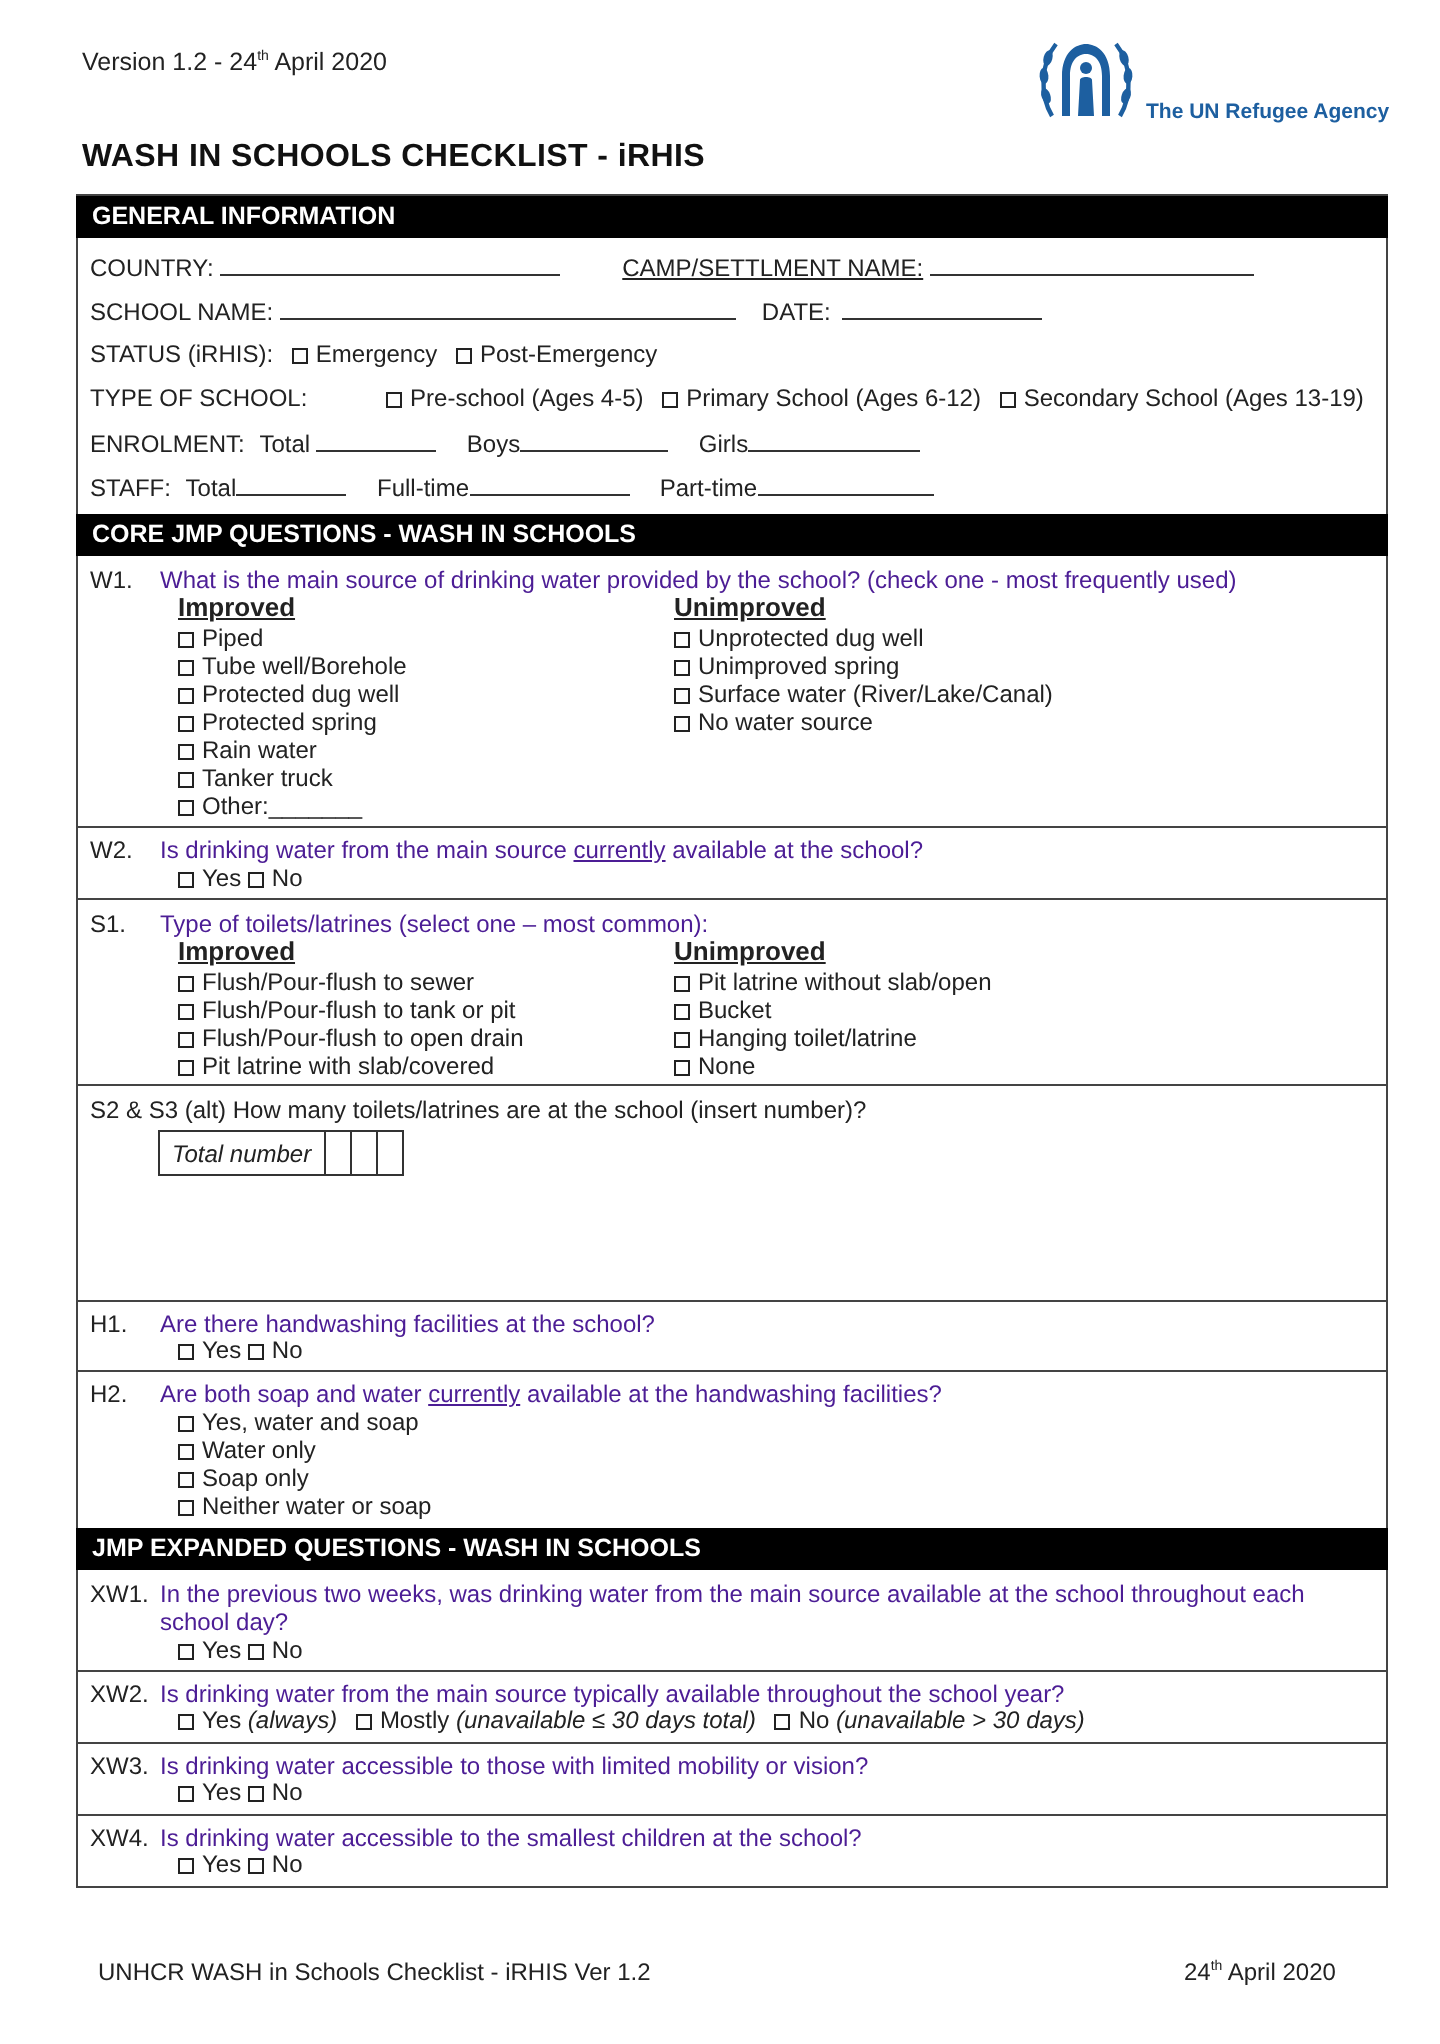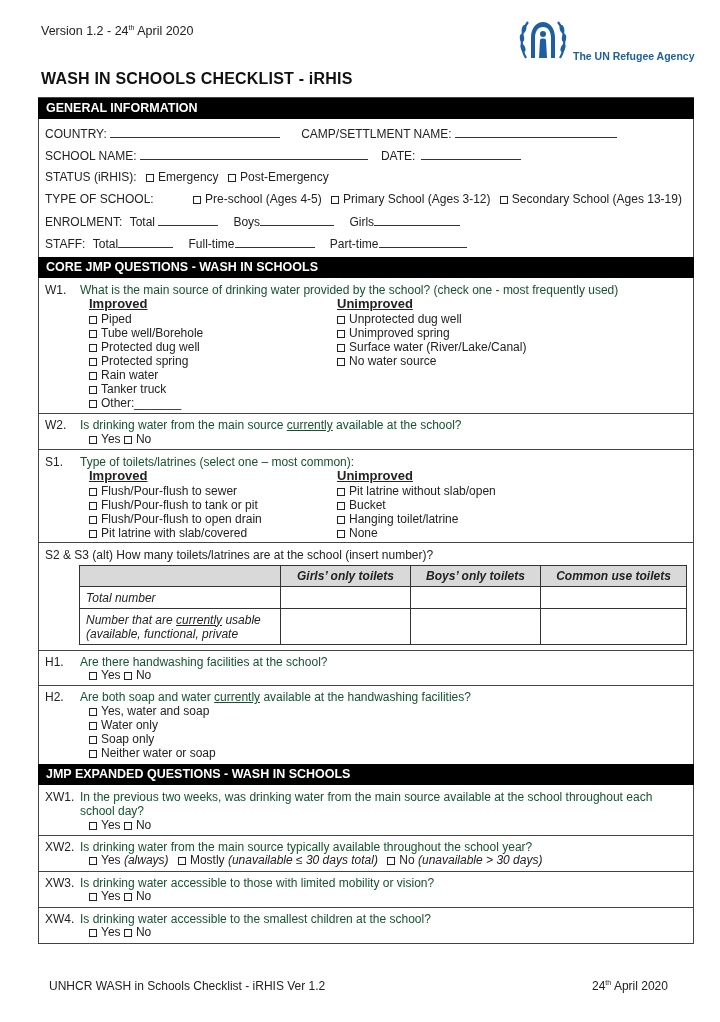--- a/index.html
+++ b/index.html
@@ -11,21 +11,21 @@
   .logo-text { position:absolute; left:53px; top:-2px; font-size:31px; font-weight:bold; color:#1d5fa0; letter-spacing:0.5px; font-family:"Liberation Sans", sans-serif; }
   .logo-sub { position:absolute; left:55px; top:32px; font-size:10.5px; font-weight:bold; color:#1d5fa0; white-space:nowrap; }
   .title { left:41px; top:70px; font-size:16px; font-weight:bold; color:#111; letter-spacing:0.2px; }
   .frame { left:38px; top:97px; width:656px; height:847px; border:1px solid #444; box-sizing:border-box; }
   .bar { position:absolute; left:38px; width:656px; height:21px; background:#000; color:#fff; font-weight:bold; font-size:12.5px; line-height:21px; padding-left:8px; box-sizing:border-box; }
   .line { position:absolute; left:45px; font-size:12px; white-space:nowrap; color:#222; }
   .blank { display:inline-block; border-bottom:1px solid #333; height:11px; vertical-align:baseline; margin-left:3px; }
   .cb { display:inline-block; width:8px; height:8px; border:1.3px solid #222; margin-right:4px; vertical-align:-0.5px; box-sizing:border-box; }
   .sep { position:absolute; left:38px; width:656px; height:1px; background:#444; }
   .q { position:absolute; left:45px; font-size:12px; color:#222; white-space:nowrap; }
-  .qtext { position:absolute; left:80px; font-size:12px; color:#14532d; }
+  .qtext { position:absolute; left:80px; font-size:12px; color:#4c1d95; }
   .colhead { position:absolute; font-size:13px; font-weight:bold; text-decoration:underline; color:#222; }
   .opt { position:absolute; font-size:12px; color:#222; white-space:nowrap; line-height:14px; }
   .u { text-decoration:underline; }
   i { font-style:italic; }
   table.t { position:absolute; left:79px; top:565px; border-collapse:collapse; font-size:12px; }
   table.t td, table.t th { border:1px solid #333; padding:0 6px; color:#222; }
   table.t th { background:#d9d9d9; font-style:italic; font-weight:bold; height:20px; text-align:center; font-size:12px; }
   table.t td.rl { font-style:italic; text-align:left; }
   .footer-left { left:49px; top:979px; font-size:12px; color:#222; }
   .footer-right { left:592px; top:979px; font-size:12px; color:#222; }
@@ -57,38 +57,38 @@
 </div>
 
 <div class="abs title">WASH IN SCHOOLS CHECKLIST - iRHIS</div>
 
 <div class="abs frame"></div>
 
 <div class="bar" style="top:98px;">GENERAL INFORMATION</div>
 
 <div class="line" style="top:126px;">
   <span>COUNTRY:</span><span class="blank" style="width:170px;"></span>
-  <span style="margin-left:18px;">CAMP/SETTLMENT NAME:</span><span class="blank" style="width:162px;"></span>
+  <span style="margin-left:28px;text-decoration:underline;">CAMP/SETTLMENT NAME:</span><span class="blank" style="width:162px;"></span>
 </div>
 
 <div class="line" style="top:148px;">
   <span>SCHOOL NAME:</span><span class="blank" style="width:228px;"></span>
   <span style="margin-left:10px;">DATE:</span><span class="blank" style="width:100px;margin-left:6px;"></span>
 </div>
 
 <div class="line" style="top:170px;">
   <span>STATUS (iRHIS):</span>
   <span style="margin-left:6px;"><span class="cb"></span><span>Emergency</span></span>
   <span style="margin-left:6px;"><span class="cb"></span><span>Post-Emergency</span></span>
 </div>
 
 <div class="line" style="top:192px;">
   <span>TYPE OF SCHOOL:</span>
   <span style="margin-left:6px;padding-left:30px;"><span class="cb"></span><span>Pre-school (Ages 4-5)</span></span>
-  <span style="margin-left:6px;"><span class="cb"></span><span>Primary School (Ages 3-12)</span></span>
+  <span style="margin-left:6px;"><span class="cb"></span><span>Primary School (Ages 6-12)</span></span>
   <span style="margin-left:6px;"><span class="cb"></span><span>Secondary School (Ages 13-19)</span></span>
 </div>
 
 <div class="line" style="top:214px;">
   <span>ENROLMENT:</span>
   <span style="margin-left:4px;">Total</span><span class="blank" style="width:60px;"></span>
   <span style="margin-left:12px;">Boys</span><span class="blank" style="width:74px;margin-left:0;"></span>
   <span style="margin-left:12px;">Girls</span><span class="blank" style="width:86px;margin-left:0;"></span>
 </div>
 
@@ -139,38 +139,26 @@
 <div class="opt" style="left:337px;top:484px;"><span class="cb"></span><span>Pit latrine without slab/open</span></div>
 <div class="opt" style="left:337px;top:498px;"><span class="cb"></span><span>Bucket</span></div>
 <div class="opt" style="left:337px;top:512px;"><span class="cb"></span><span>Hanging toilet/latrine</span></div>
 <div class="opt" style="left:337px;top:526px;"><span class="cb"></span><span>None</span></div>
 
 <div class="sep" style="top:542px;"></div>
 
 <div class="q" style="top:548px;">S2 &amp; S3 (alt) How many toilets/latrines are at the school (insert number)?</div>
 <table class="t">
   <tbody>
-      <tr>
-    <th style="width:188px;"></th>
-    <th style="width:117px;">Girls’ only toilets</th>
-    <th style="width:117px;">Boys’ only toilets</th>
-    <th style="width:133px;">Common use toilets</th>
-  </tr>
   <tr style="height:22px;">
     <td class="rl">Total number</td>
     <td></td>
     <td></td>
     <td></td>
   </tr>
-  <tr style="height:36px;">
-    <td class="rl" style="line-height:14px;"><span>Number that are </span><span class="u">currently</span><span> usable</span><br><span>(available, functional, private</span></td>
-    <td></td>
-    <td></td>
-    <td></td>
-  </tr>
 </tbody>
   </table>
 
 <div class="sep" style="top:650px;"></div>
 
 <div class="q" style="top:655px;">H1.</div>
 <div class="qtext" style="top:655px;">Are there handwashing facilities at the school?</div>
 <div class="opt" style="left:89px;top:668px;">
   <span><span class="cb"></span><span>Yes</span></span>
   <span><span class="cb"></span><span>No</span></span>

